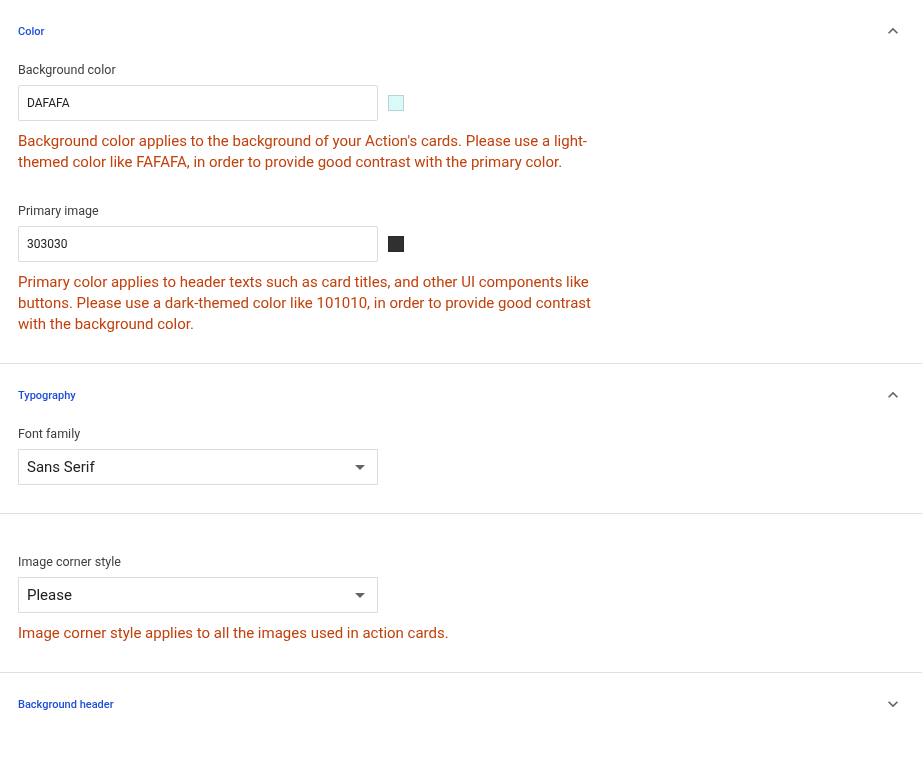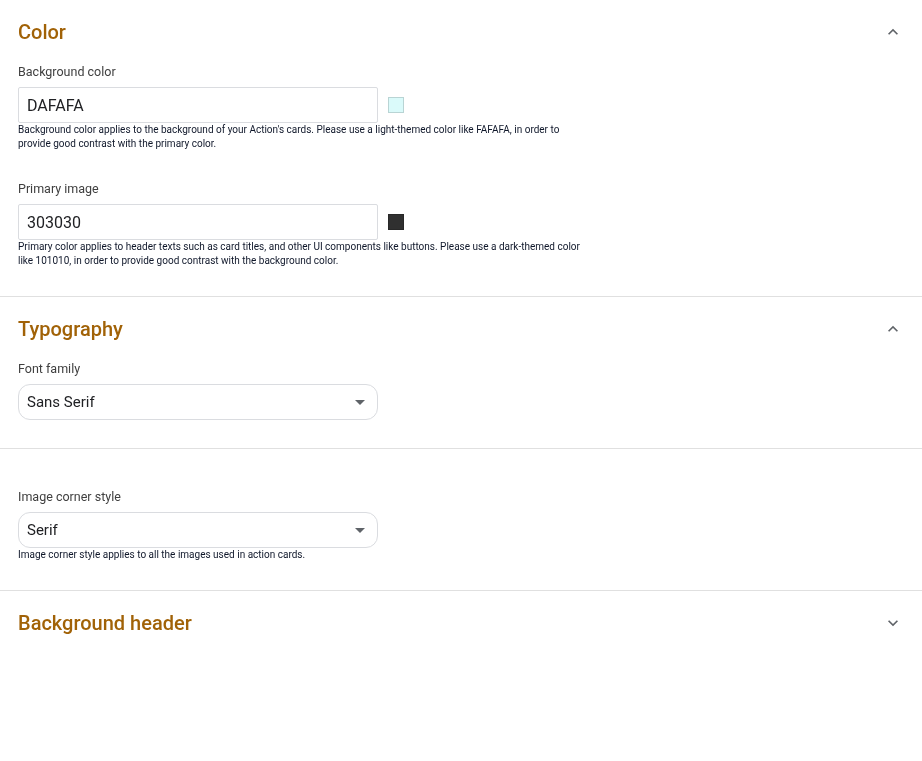--- a/index.html
+++ b/index.html
@@ -16,23 +16,23 @@
     padding: 20px 18px 28px 18px;
   }
   .section.last { border-bottom: none; padding-bottom: 18px; }
   .section-header {
     display: flex;
     align-items: center;
     justify-content: space-between;
     cursor: pointer;
   }
   .section-title {
-    font-size: 20px;
+    font-size: 11px;
     font-weight: 500;
-    color: #a16207;
+    color: #1d4ed8;
   }
   .chevron {
     width: 22px;
     height: 22px;
     display: flex;
     align-items: center;
     justify-content: center;
     color: #5f6368;
   }
   .chevron svg { width: 20px; height: 20px; }
@@ -43,31 +43,31 @@
     color: #404040;
     margin-bottom: 8px;
   }
   .row { display: flex; align-items: center; }
   .text-input {
     width: 360px;
     height: 36px;
     border: 1px solid #dadce0;
     border-radius: 2px;
     padding: 0 8px;
-    font-size: 16px;
+    font-size: 12px;
     color: #202124;
     outline: none;
     font-family: inherit;
     background: #fff;
   }
   .select-input {
     width: 360px;
     height: 36px;
     border: 1px solid #dadce0;
-    border-radius: 12px;
+    border-radius: 0;
     padding: 0 8px;
     font-size: 15px;
     color: #202124;
     background: #fff;
     display: flex;
     align-items: center;
     justify-content: space-between;
     cursor: pointer;
   }
   .select-caret {
@@ -77,23 +77,24 @@
     border-top: 5px solid #5f6368;
     margin-right: 4px;
   }
   .swatch {
     width: 16px;
     height: 16px;
     margin-left: 10px;
     border: 1px solid rgba(0,0,0,0.15);
   }
   .helper {
-    font-size: 10px;
-    color: #0f172a;
+    font-size: 15px;
+    color: #c2410c;
     line-height: 1.4;
+    margin-top: 10px;
     max-width: 575px;
   }
 </style>
 </head>
 <body>
 
 <div class="section">
   <div class="section-header">
     <span class="section-title">Color</span>
     <span class="chevron">
@@ -139,21 +140,21 @@
       <span class="select-caret"></span>
     </div>
   </div>
 </div>
 
 <div class="section">
 
   <div class="field-block first">
     <div class="field-label">Image corner style</div>
     <div class="select-input">
-      <span>Serif</span>
+      <span>Please</span>
       <span class="select-caret"></span>
     </div>
     <div class="helper">Image corner style applies to all the images used in action cards.</div>
   </div>
 </div>
 
 <div class="section last">
   <div class="section-header">
     <span class="section-title">Background header</span>
     <span class="chevron">

